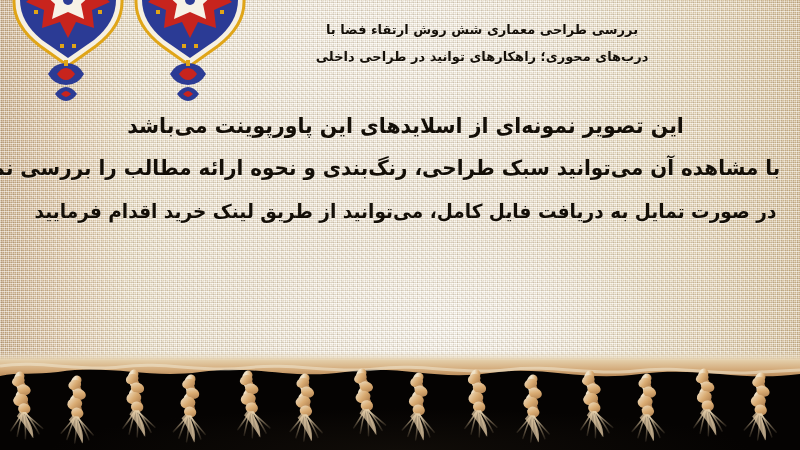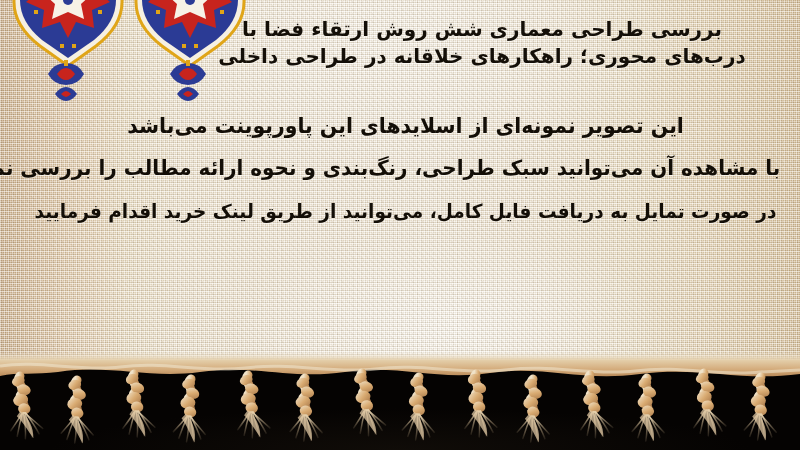--- a/index.html
+++ b/index.html
@@ -71,21 +71,21 @@
       radial-gradient(ellipse 500px 60px at 50% 100%, #100c08 0%, #050302 70%),
       #040302;
   }
   .fringe-layer{position:absolute;left:0;top:352px;width:800px;height:98px;pointer-events:none;}
 
   
   .title-block{
     position:absolute;right:18px;top:16px;width:600px;
     text-align:center;
     color:#140f08;
-    font-size:20px;
+    font-size:13px;
     font-weight:700;
     line-height:27px;
     letter-spacing:.2px;
     text-shadow:0 1px 0 rgba(255,252,244,.55);
   }
   .title-line{white-space:nowrap;}
 
   .body-block{
     position:absolute;right:0;left:0;top:104px;
     text-align:center;
@@ -157,21 +157,21 @@
       <use href="#pendant" x="0" y="0" transform="translate(66,78)"></use>
     </g>
     <g>
       <use href="#medallion" x="0" y="0" transform="translate(190,4)"></use>
       <use href="#pendant" x="0" y="0" transform="translate(188,78)"></use>
     </g>
   </svg>
 
   <div class="title-block">
     <div class="title-line">بررسی طراحی معماری شش روش ارتقاء فضا با</div>
-    <div class="title-line">درب‌های محوری؛ راهکارهای خلاقانه در طراحی داخلی</div>
+    <div class="title-line">درب‌های محوری؛ راهکارهای توانید در طراحی داخلی</div>
   </div>
 
   <div class="body-block">
     <div class="body-line first">این تصویر نمونه‌ای از اسلایدهای این پاورپوینت می‌باشد</div>
     <div class="body-line">با مشاهده آن می‌توانید سبک طراحی، رنگ‌بندی و نحوه ارائه مطالب را بررسی نمایید</div>
     <div class="body-line small">در صورت تمایل به دریافت فایل کامل، می‌توانید از طریق لینک خرید اقدام فرمایید</div>
   </div>
 
   <div class="black-ground"></div>
 

